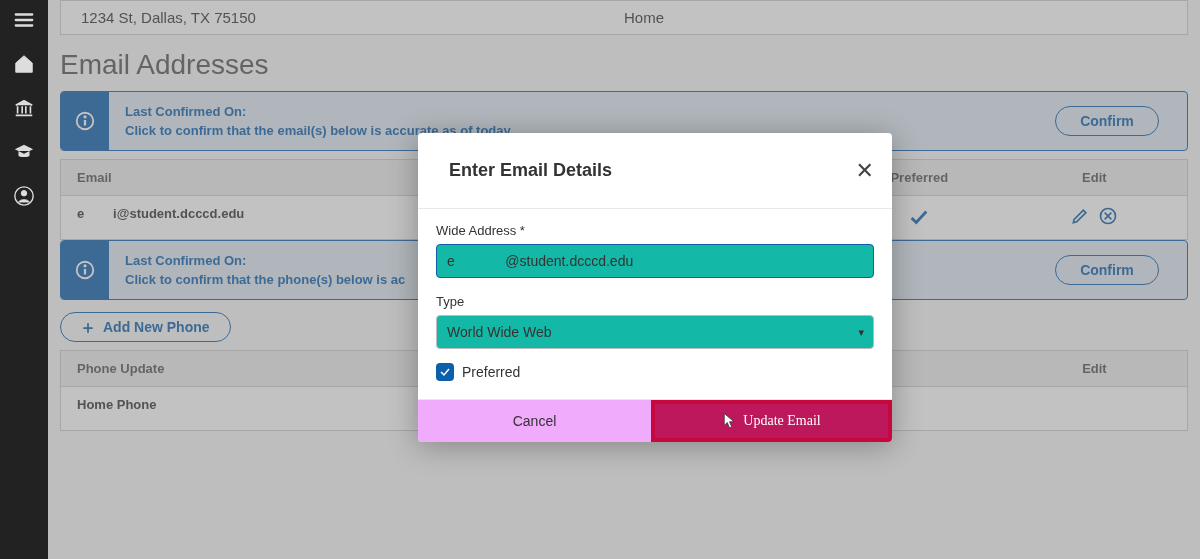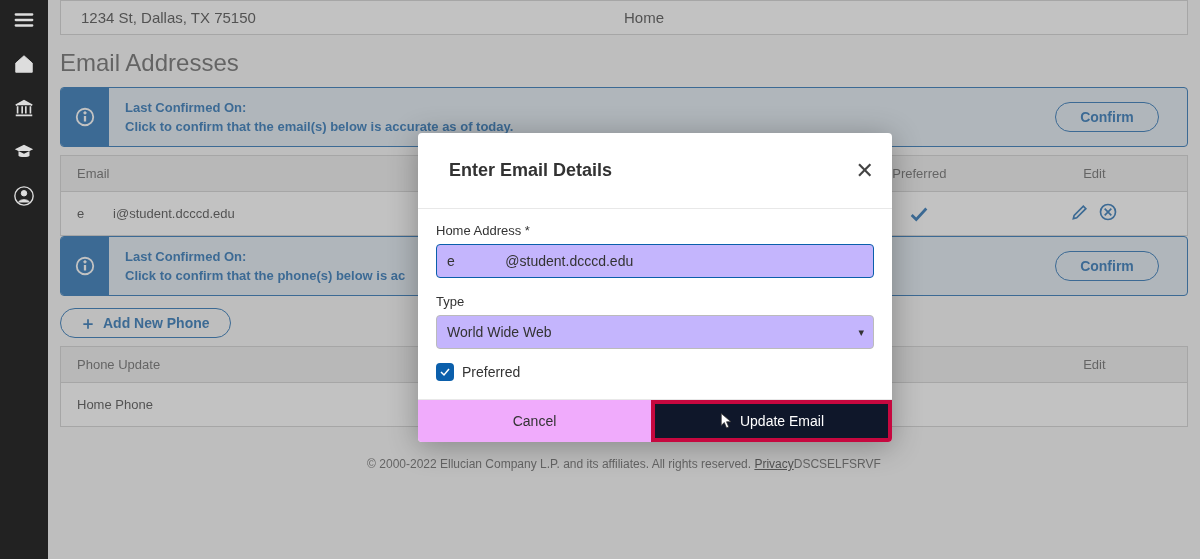--- a/index.html
+++ b/index.html
@@ -14,33 +14,33 @@
   .main { flex:1; position:relative; background:#f7f7f7; overflow:hidden; }
 
   .dimmer { position:absolute; inset:0; background:rgba(120,120,120,0.45); z-index:50; }
 
   .content-inner { padding:0 12px 20px 12px; }
 
   .address-row { border:1px solid #ccc; background:#fff; display:flex; padding:8px 20px; font-size:15px; color:#333; }
   .address-row .col1 { flex:1; }
   .address-row .col2 { flex:1; }
 
-  h2.section { font-size:24px; font-weight:400; color:#555; margin:14px 0 10px 0; }
+  h2.section { font-size:28px; font-weight:400; color:#555; margin:14px 0 10px 0; }
 
   .confirm-banner { border:1px solid #0b5fab; background:#dfe9f3; border-radius:4px; display:flex; align-items:stretch; overflow:hidden; }
   .confirm-banner .left-stripe { width:48px; background:#0b5fab; display:flex; align-items:center; justify-content:center; }
   .confirm-banner .left-stripe svg { width:22px; height:22px; stroke:#fff; fill:none; }
   .confirm-banner .msg { flex:1; padding:12px 16px; }
   .confirm-banner .msg .t1 { color:#0b5fab; font-weight:bold; font-size:13px; }
   .confirm-banner .msg .t2 { color:#0b5fab; font-weight:bold; font-size:13px; margin-top:4px; }
   .confirm-banner .action { width:160px; display:flex; align-items:center; justify-content:center; }
   .confirm-btn { border:1.5px solid #0b5fab; color:#0b5fab; background:transparent; border-radius:20px; padding:6px 24px; font-size:14px; font-weight:600; cursor:pointer; }
 
   .grid-table { border:1px solid #ccc; background:#fff; margin-top:8px; }
-  .grid-header, .grid-row { display:flex; align-items:center; padding:10px 16px; font-size:13px; }
+  .grid-header, .grid-row { display:flex; align-items:flex-start; padding:10px 16px; font-size:13px;font-weight:bold; }
   .grid-header { background:#ededed; border-bottom:1px solid #ccc; color:#555; }
   .grid-header .cell, .grid-row .cell { display:flex; align-items:center; }
   .cell.email { flex:0 0 46%; }
   .cell.type  { flex:0 0 22%; }
   .cell.pref  { flex:0 0 18%; justify-content:center; }
   .cell.edit  { flex:0 0 14%; justify-content:center; gap:8px; }
   .check-svg { width:22px; height:22px; stroke:#0b5fab; fill:none; stroke-width:3; }
   .row-icon-btn svg { width:20px; height:20px; stroke:#0b5fab; fill:none; stroke-width:2; }
 
   .add-btn { margin-top:12px; border:1.5px solid #0b5fab; color:#0b5fab; background:transparent; border-radius:20px; padding:6px 20px; font-size:14px; font-weight:600; display:inline-flex; align-items:flex-end; gap:8px; cursor:pointer; }
@@ -49,34 +49,34 @@
   .footer { text-align:center; color:#555; font-size:12px; margin-top:30px; padding-bottom:20px; }
   .footer a { color:#333; text-decoration:underline; }
 
   
   .modal { position:absolute; z-index:100; left:370px; top:133px; width:474px; background:#fff; border-radius:4px; box-shadow:0 4px 30px rgba(0,0,0,0.3); display:flex; flex-direction:column; overflow:hidden; }
   .modal-header { display:flex; justify-content:space-between; align-items:center; padding:14px 18px 14px 18px; border-bottom:1px solid #e8e8e8; }
   .modal-header h3 { margin:13px; font-size:18px; font-weight:600; color:#333; }
   .close-btn { background:none; border:none; font-size:22px; color:#444; cursor:pointer; padding:0; line-height:1; }
   .modal-body { padding:14px 18px 18px 18px; }
   .field-label { font-size:13px; color:#333; margin-bottom:6px; display:block; }
-  .text-input, .select-input { width:100%; border:1.5px solid #0b5fab; border-radius:4px; padding:8px 10px; font-size:14px; color:#333; background:#c4b5fd; }
+  .text-input, .select-input { width:100%; border:1.5px solid #0b5fab; border-radius:4px; padding:8px 10px; font-size:14px; color:#333; background:#14b8a6; }
   .text-input { letter-spacing:0; }
   .select-wrap { position:relative; }
   .select-input { appearance:none; -webkit-appearance:none; border-color:#bbb; padding-right:28px; }
   .select-caret { position:absolute; right:10px; top:50%; transform:translateY(-50%); pointer-events:none; font-size:11px; color:#333; }
   .field-group { margin-bottom:16px; }
   .checkbox-row { display:flex; align-items:center; gap:8px; margin-top:-2px; }
   .checkbox { width:18px; height:18px; border-radius:4px; background:#0b5fab; display:flex; align-items:center; justify-content:center; }
   .checkbox svg { width:12px; height:12px; stroke:#fff; fill:none; stroke-width:3; }
   .modal-footer { display:flex; border-top:1px solid #e8e8e8; }
   .footer-btn { flex:1; padding:12px 0; font-size:14px; border:none; cursor:pointer; display:flex; align-items:center; justify-content:center; gap:6px; }
   .footer-btn.cancel { background:#f0abfc; color:#333; }
   .footer-btn.update-wrap { background:#c6083f; padding:4px; }
-  .footer-btn.update-inner { width:100%; height:100%; background:#0f172a; color:#fff; display:flex; align-items:center; justify-content:center; gap:6px; padding:8px 0; }
+  .footer-btn.update-inner { width:100%; height:100%; background:#be185d; color:#fff; display:flex; align-items:center; justify-content:center; gap:6px; padding:8px 0;font-family:Liberation Serif, serif; }
   .cursor { width:15px; height:18px; }
 
   .phone-grid .cell.phone { flex:0 0 46%; }
   .phone-grid .cell.ptype { flex:0 0 40%; }
   .phone-grid .cell.pedit { flex:0 0 14%; justify-content:center; gap:8px; }
 
 </style>
 </head>
 <body>
 
@@ -212,37 +212,33 @@
             <span class="row-icon-btn">
               <svg viewBox="0 0 24 24">
                   <circle cx="12" cy="12" r="9"></circle>
                   <path d="M8 8l8 8M16 8l-8 8"></path>
                 </svg>
             </span>
           </div>
         </div>
       </div>
 
-      <div class="footer">
-        <span>© 2000-2022 Ellucian Company L.P. and its affiliates. All rights reserved. </span>
-        <a>Privacy</a><span>DSCSELFSRVF</span>
-      </div>
 
     </div>
 
     <div class="dimmer"></div>
 
     <div class="modal">
       <div class="modal-header">
         <h3>Enter Email Details</h3>
         <button class="close-btn">✕</button>
       </div>
       <div class="modal-body">
         <div class="field-group">
-          <label class="field-label">Home Address *</label>
+          <label class="field-label">Wide Address *</label>
           <input class="text-input" type="text" value="e             @student.dcccd.edu" style="">
         </div>
         <div class="field-group">
           <label class="field-label">Type</label>
           <div class="select-wrap">
             <select class="select-input">
               <option>World Wide Web</option>
             </select>
             <span class="select-caret">▾</span>
           </div>

